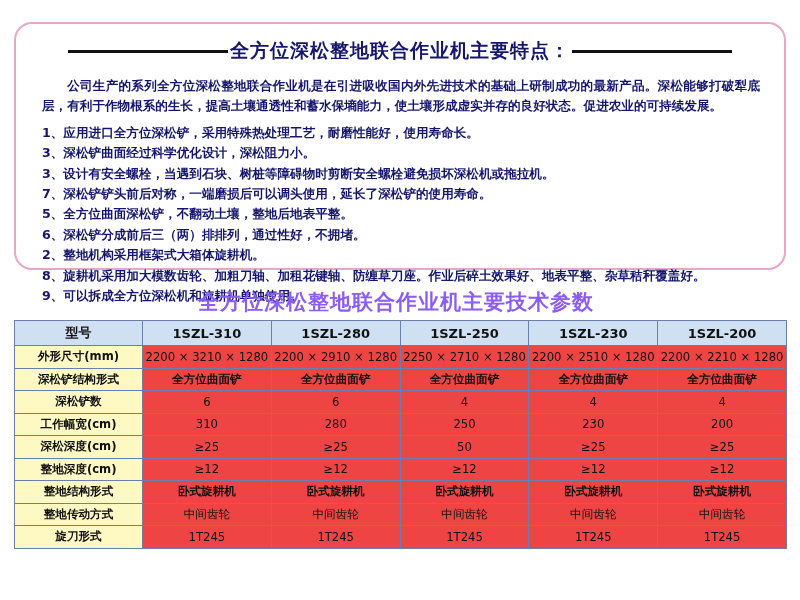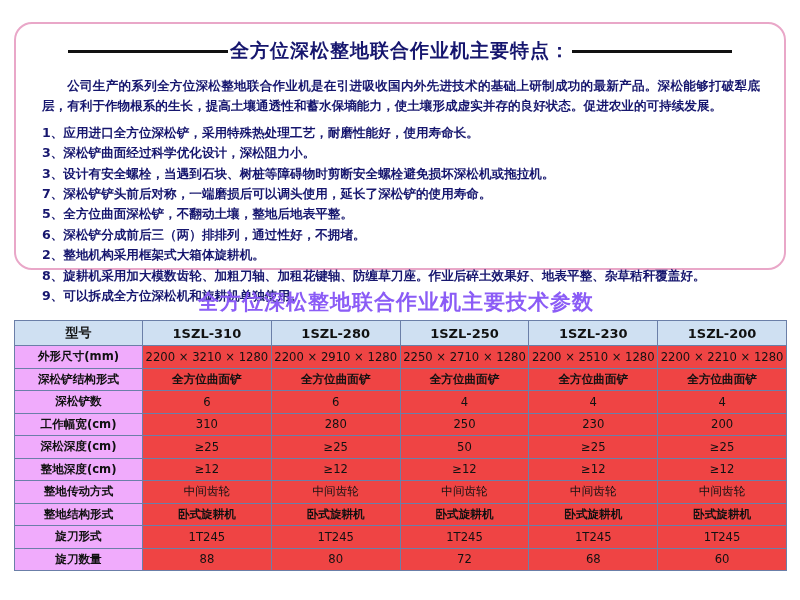--- a/index.html
+++ b/index.html
@@ -112,21 +112,21 @@
     border: 1px solid #6b7fa8;
     text-align: center;
     vertical-align: middle;
     height: 21.5px;
     padding: 0 2px;
     font-weight: normal;
     white-space: nowrap;
     overflow: hidden;
   }
   table.specs .rowhead {
-    background: #f0abfc;
+    background: #fef9c3;
     font-weight: bold;
     font-size: 11.6px;
   }
   table.specs .headrow td {
     background: #cfe0f2;
     font-weight: bold;
     font-size: 13px;
     height: 24px;
   }
   table.specs td.val {
@@ -236,51 +236,43 @@
         <tr>
           <td class="rowhead">整地深度(cm)</td>
           <td class="val">≥12</td>
           <td class="val">≥12</td>
           <td class="val">≥12</td>
           <td class="val">≥12</td>
           <td class="val">≥12</td>
         </tr>
 
         <tr>
+          <td class="rowhead">整地结构形式</td>
+          <td class="val bold">卧式旋耕机</td>
+          <td class="val bold">卧式旋耕机</td>
+          <td class="val bold">卧式旋耕机</td>
+          <td class="val bold">卧式旋耕机</td>
+          <td class="val bold">卧式旋耕机</td>
+        </tr>
+
+        <tr>
           <td class="rowhead">整地传动方式</td>
           <td class="val">中间齿轮</td>
           <td class="val">中间齿轮</td>
           <td class="val">中间齿轮</td>
           <td class="val">中间齿轮</td>
           <td class="val">中间齿轮</td>
         </tr>
 
         <tr>
-          <td class="rowhead">整地结构形式</td>
-          <td class="val bold">卧式旋耕机</td>
-          <td class="val bold">卧式旋耕机</td>
-          <td class="val bold">卧式旋耕机</td>
-          <td class="val bold">卧式旋耕机</td>
-          <td class="val bold">卧式旋耕机</td>
-        </tr>
-
-        <tr>
           <td class="rowhead">旋刀形式</td>
           <td class="val">1T245</td>
           <td class="val">1T245</td>
           <td class="val">1T245</td>
           <td class="val">1T245</td>
           <td class="val">1T245</td>
         </tr>
 
-        <tr>
-          <td class="rowhead">旋刀数量</td>
-          <td class="val">88</td>
-          <td class="val">80</td>
-          <td class="val">72</td>
-          <td class="val">68</td>
-          <td class="val">60</td>
-        </tr>
       </tbody>
     </table>
   </div>
 
 </div>
 
 </body></html>

